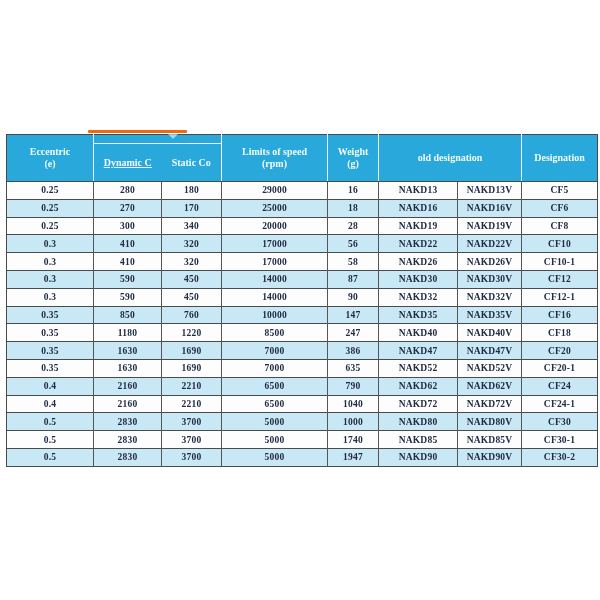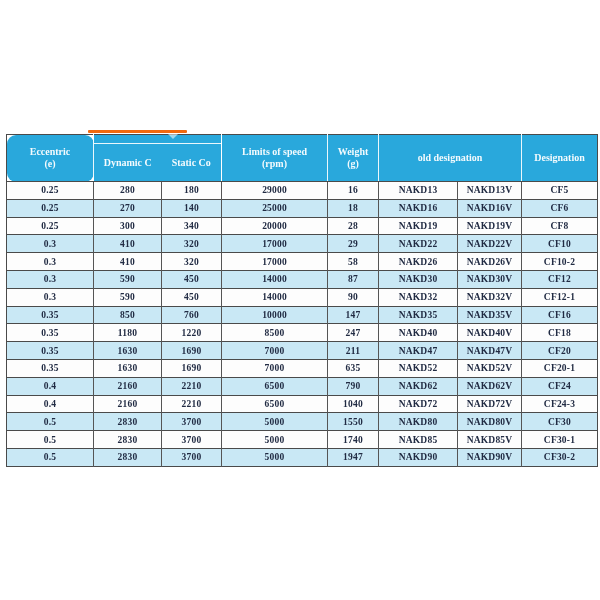--- a/index.html
+++ b/index.html
@@ -52,31 +52,31 @@
     color: rgba(255,255,255,0.95);
     font-weight: bold;
     font-size: 10px;
     line-height: 12px;
     text-align: center;
     vertical-align: middle;
     border-left: 1px solid rgba(255,255,255,0.9);
     border-bottom: 1px solid #4a4a4a;
     padding: 0;
   }
-  thead th:first-child { border-left: none; border-radius: 9px; }
+  thead th:first-child { border-left: none; }
 
   th.group-cell { position: relative; vertical-align: bottom; }
   .group-strip { height: 8px; }
   .group-labels {
     border-top: 1px solid rgba(255,255,255,0.9);
     display: flex;
     align-items: center;
     height: 37px;
   }
-  .group-labels .dyn { width: 68px; text-align: center; }
+  .group-labels .dyn { width: 68px; text-align: center; text-decoration: underline; }
   .group-labels .stat { width: 60px; }
 
   tbody td {
     height: 16.8px;
     padding: 0 2px;
     text-align: center;
     vertical-align: middle;
     font-weight: bold;
     font-size: 9.5px;
     color: #212b43;
@@ -141,21 +141,21 @@
           <td>180</td>
           <td>29000</td>
           <td>16</td>
           <td>NAKD13</td>
           <td>NAKD13V</td>
           <td>CF5</td>
         </tr>
         <tr>
           <td>0.25</td>
           <td>270</td>
-          <td>140</td>
+          <td>170</td>
           <td>25000</td>
           <td>18</td>
           <td>NAKD16</td>
           <td>NAKD16V</td>
           <td>CF6</td>
         </tr>
         <tr>
           <td>0.25</td>
           <td>300</td>
           <td>340</td>
@@ -163,34 +163,34 @@
           <td>28</td>
           <td>NAKD19</td>
           <td>NAKD19V</td>
           <td>CF8</td>
         </tr>
         <tr>
           <td>0.3</td>
           <td>410</td>
           <td>320</td>
           <td>17000</td>
-          <td>29</td>
+          <td>56</td>
           <td>NAKD22</td>
           <td>NAKD22V</td>
           <td>CF10</td>
         </tr>
         <tr>
           <td>0.3</td>
           <td>410</td>
           <td>320</td>
           <td>17000</td>
           <td>58</td>
           <td>NAKD26</td>
           <td>NAKD26V</td>
-          <td>CF10-2</td>
+          <td>CF10-1</td>
         </tr>
         <tr>
           <td>0.3</td>
           <td>590</td>
           <td>450</td>
           <td>14000</td>
           <td>87</td>
           <td>NAKD30</td>
           <td>NAKD30V</td>
           <td>CF12</td>
@@ -223,21 +223,21 @@
           <td>247</td>
           <td>NAKD40</td>
           <td>NAKD40V</td>
           <td>CF18</td>
         </tr>
         <tr>
           <td>0.35</td>
           <td>1630</td>
           <td>1690</td>
           <td>7000</td>
-          <td>211</td>
+          <td>386</td>
           <td>NAKD47</td>
           <td>NAKD47V</td>
           <td>CF20</td>
         </tr>
         <tr>
           <td>0.35</td>
           <td>1630</td>
           <td>1690</td>
           <td>7000</td>
           <td>635</td>
@@ -256,28 +256,28 @@
           <td>CF24</td>
         </tr>
         <tr>
           <td>0.4</td>
           <td>2160</td>
           <td>2210</td>
           <td>6500</td>
           <td>1040</td>
           <td>NAKD72</td>
           <td>NAKD72V</td>
-          <td>CF24-3</td>
+          <td>CF24-1</td>
         </tr>
         <tr>
           <td>0.5</td>
           <td>2830</td>
           <td>3700</td>
           <td>5000</td>
-          <td>1550</td>
+          <td>1000</td>
           <td>NAKD80</td>
           <td>NAKD80V</td>
           <td>CF30</td>
         </tr>
         <tr>
           <td>0.5</td>
           <td>2830</td>
           <td>3700</td>
           <td>5000</td>
           <td>1740</td>

